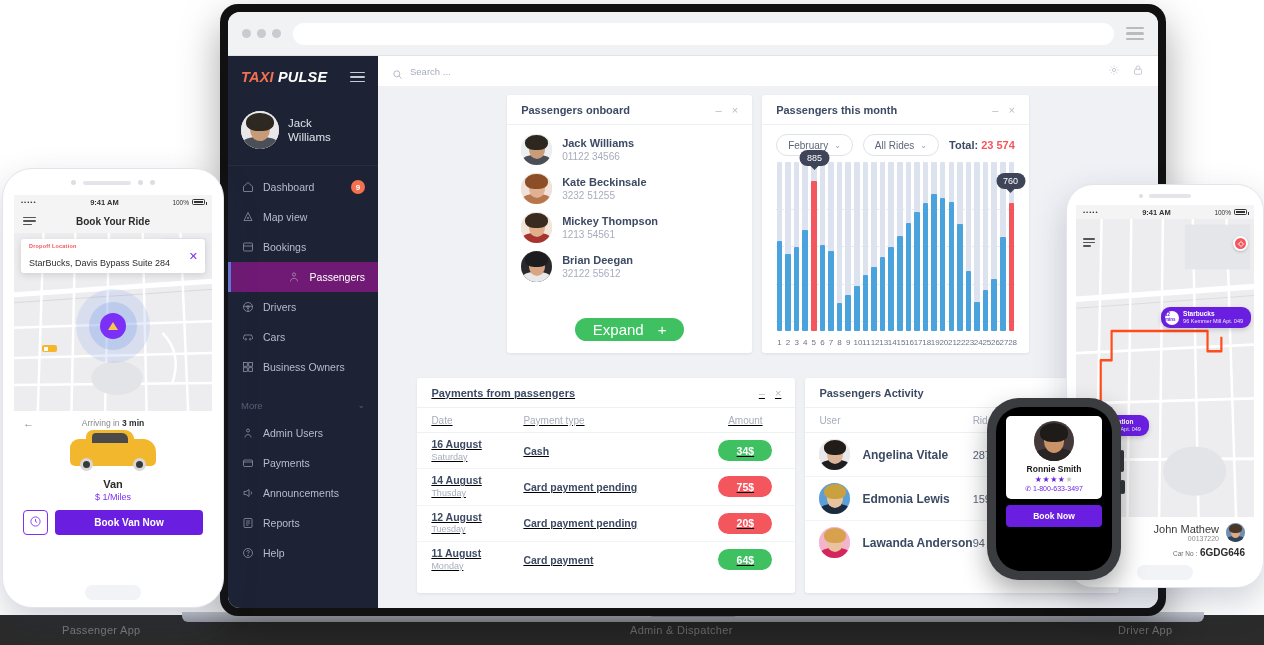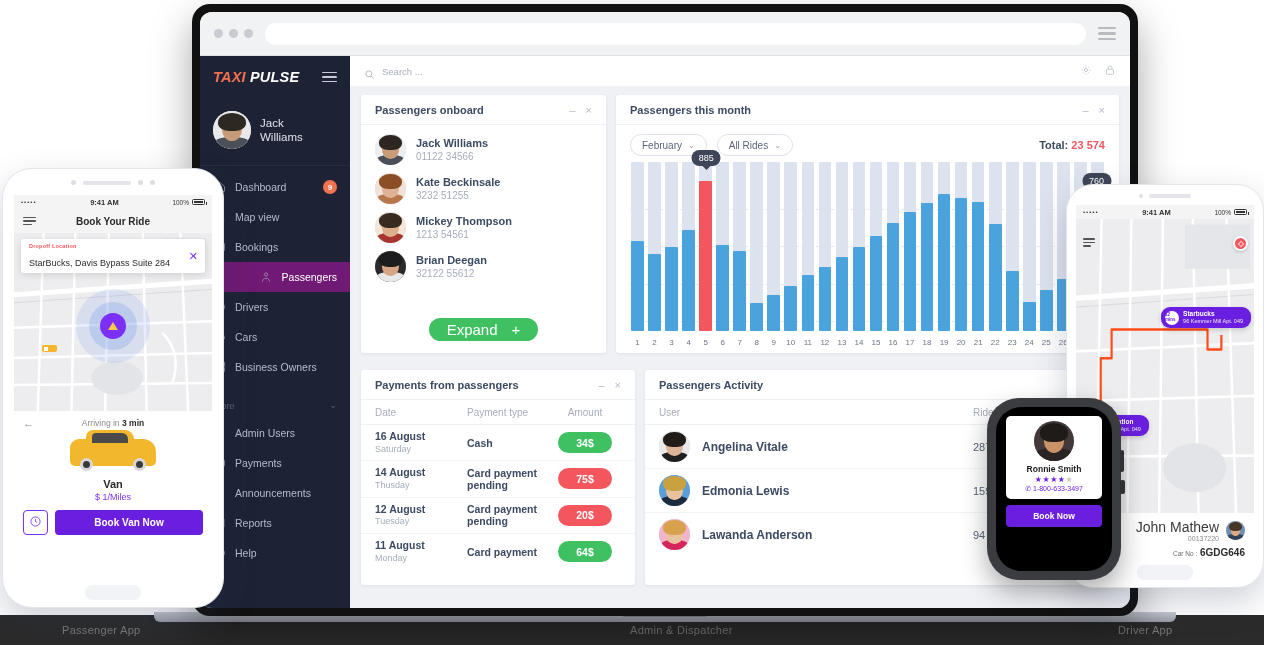--- a/index.html
+++ b/index.html
@@ -16,21 +16,21 @@
     background:#2b2b2b; z-index:1;
   }
   .cap{
     position:absolute; top:624px; font-size:11px; color:#7a7a7a;
     letter-spacing:.3px; z-index:2; white-space:nowrap;
   }
   .cap.p{ left:62px; } .cap.a{ left:630px; } .cap.d{ left:1118px; }
 
   
   .laptop{
-    position:absolute; left:192px; top:4px; width:946px; height:618px; z-index:10;
+    position:absolute; left:220px; top:4px; width:946px; height:618px; z-index:10;
   }
   .laptop-body{
     position:absolute; left:0; top:0; width:946px; height:612px;
     background:#111; border-radius:18px; padding:8px;
     box-shadow:0 18px 40px rgba(0,0,0,.35);
   }
   .laptop-screen{
     position:absolute; left:8px; top:8px; width:930px; height:596px;
     background:#f0f1f5; border-radius:12px; overflow:hidden;
   }
@@ -98,21 +98,21 @@
   .topbar{
     height:30px; background:#fff; display:flex; align-items:center;
     padding:0 14px; gap:7px;
   }
   .srch-ico{ width:11px;height:11px; flex-shrink:0;}
   .srch-ico svg{ width:11px;height:11px;stroke:#9ba0b0;fill:none;stroke-width:1.6;}
   .srch-txt{ font-size:9.5px; color:#a8adbb; }
   .top-icons{ margin-left:auto; display:flex; gap:12px; align-items:center;}
   .top-icons svg{ width:12px;height:12px;stroke:#a9aebd;fill:none;stroke-width:1.3;}
 
-  .content{ flex:1; padding:9px 11px; display:flex; flex-direction:column; gap:17px; min-height:0;}
+  .content{ flex:1; padding:9px 11px; display:flex; flex-direction:column; gap:25px; min-height:0;align-items:center;}
   .row{ display:flex; gap:10px; }
 
   .card{
     background:#fff; border-radius:3px; box-shadow:0 1px 3px rgba(60,70,110,.09);
     display:flex; flex-direction:column; overflow:hidden;
   }
   .card-head{
     display:flex; align-items:center; height:30px; padding:0 14px;
     border-bottom:1px solid #eef0f4;
   }
@@ -165,21 +165,21 @@
     white-space:nowrap; z-index:4;
   }
   .tip:after{
     content:""; position:absolute; left:50%; bottom:-4px; transform:translateX(-50%);
     border-left:4px solid transparent; border-right:4px solid transparent;
     border-top:4px solid #3e4558;
   }
   .gridline{ position:absolute; left:0; right:0; border-top:1px dashed #e6e9f0; }
 
   
-  .card-pay{ width:274px; height:215px;}
+  .card-pay{ width:378px; height:215px;text-decoration:underline;}
   .thead{ display:flex; padding:7px 14px 6px 14px; border-bottom:1px solid #eef0f4;}
   .thead div{ font-size:10px; color:#a7adbc;}
   .pay-date{ width:92px;} .pay-type{ flex:1;} .pay-amt{ width:72px; text-align:center;}
   .trow{ display:flex; align-items:center; padding:5px 14px; border-bottom:1px solid #f2f4f8;}
   .trow:last-child{ border-bottom:none;}
   .d-main{ font-size:10.5px; font-weight:bold; color:#3c4a63; line-height:1.3;}
   .d-sub{ font-size:9px; color:#a7adbc; line-height:1.3;}
   .t-type{ font-size:10.5px; font-weight:bold; color:#3c4a63;}
   .amt-pill{
     width:54px; height:21px; border-radius:11px; color:#fff; font-size:10.5px;
@@ -332,21 +332,21 @@
   .loc-pill.cur{ left:-5px; top:196px; }
   .loc-circ{ width:14px;height:14px;border-radius:50%;background:#fff;color:#6a1fe0;
     font-size:4.5px; display:flex;align-items:center;justify-content:center;
     flex-direction:column; line-height:1; flex-shrink:0; font-weight:bold;}
   .lp-t{ font-size:6.5px; font-weight:bold; line-height:1.25;}
   .lp-s{ font-size:5.5px; opacity:.9; line-height:1.25;}
   .route{ position:absolute; left:0;top:0;width:100%;height:100%; pointer-events:none;}
   .drv-foot{ background:#fff; padding:6px 9px 7px 9px;}
   .df-row{ display:flex; align-items:center; justify-content:flex-end; gap:7px;}
   .df-name{ text-align:right;}
-  .df-n{ font-size:14px; color:#3a3a3a;margin-left:38px;}
+  .df-n{ font-size:11px; color:#3a3a3a;margin-left:38px;}
   .df-id{ font-size:7px; color:#8b8b8b;}
   .df-av{ width:19px;height:19px;border-radius:50%;overflow:hidden;background:#ccc;}
   .df-car{ text-align:right; margin-top:5px; font-size:10px; font-weight:bold; color:#2b2b2b;}
   .df-car small{ font-size:6.5px; font-weight:normal; color:#6b6b6b;}
 
   
   .watch{
     position:absolute; left:987px; top:398px; width:134px; height:182px; z-index:30;
   }
   .watch-case{

